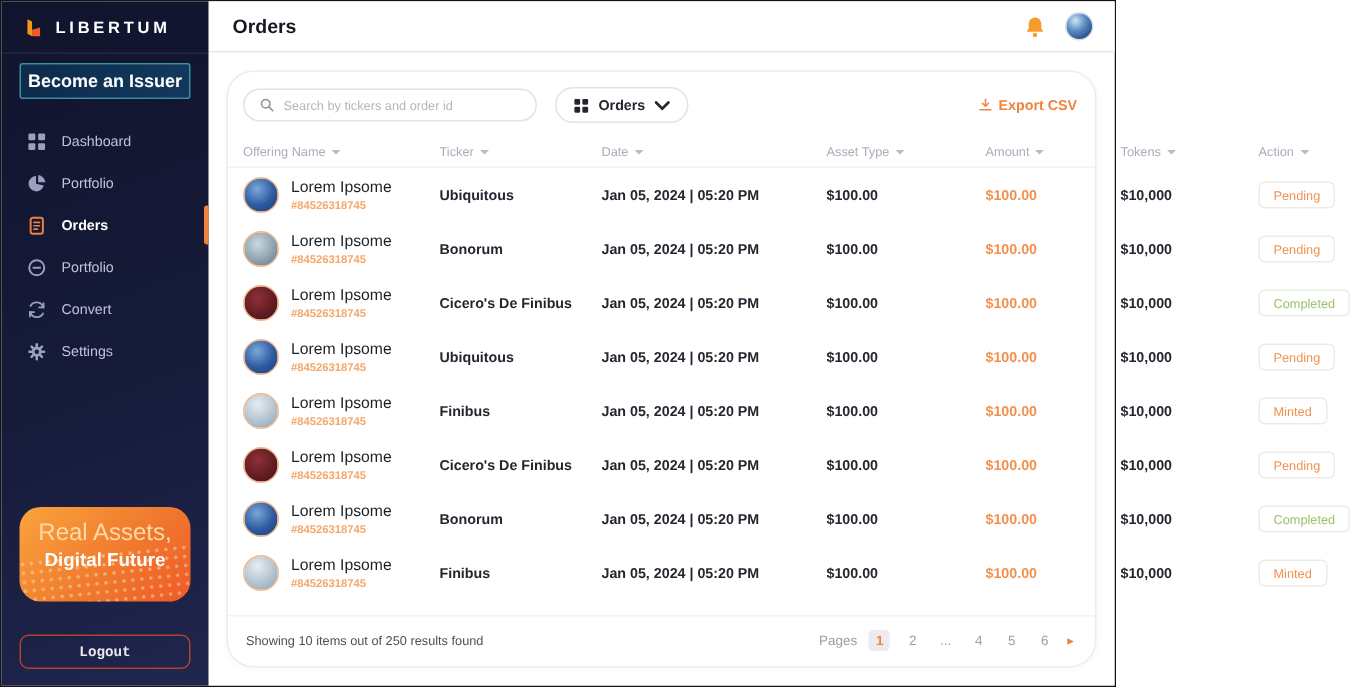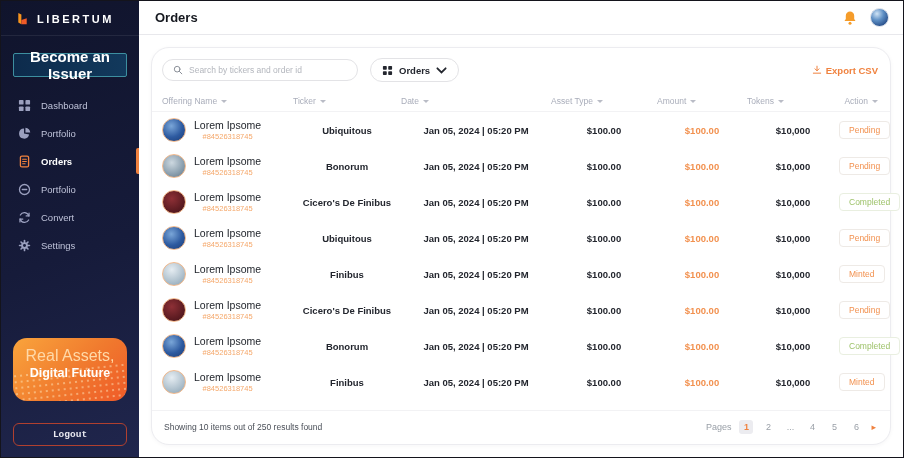--- a/index.html
+++ b/index.html
@@ -1,30 +1,30 @@
 <!DOCTYPE html>
 <html><head>
 <meta charset="utf-8">
 <style>
   * { box-sizing: border-box; margin: 0; padding: 0; }
   html,body { width: 904px; height: 458px; overflow: hidden; }
   body { font-family: "Liberation Sans", sans-serif; background:#fff; }
-  .window { width:904px; height:458px; display:flex; border:1px solid #14141c; background:#fff; }
+  .window { width:744px; height:458px; display:flex; border:1px solid #14141c; background:#fff; }
 
   
   .sidebar { width:138px; min-width:138px; height:100%; background:linear-gradient(160deg,#10142c 0%,#161b3a 55%,#20264d 100%);
              display:flex; flex-direction:column; position:relative; }
   .logo-row { display:flex; align-items:center; gap:7px; padding:10px 14px 9px 14px;
               border-bottom:1px solid rgba(255,255,255,0.08); }
   .logo-mark { width:15px; height:15px; flex:0 0 auto; }
   .logo-text { color:#fff; font-size:11px; font-weight:700; letter-spacing:2.5px; }
 
-  .issuer-btn { margin:17px 12px 4px 12px; height:24px; border-radius:2px; cursor:pointer;
+  .issuer-btn { margin:6px 12px 4px 12px; height:24px; border-radius:2px; cursor:pointer;
                 background:linear-gradient(90deg,#0d2b4c,#12395c); border:1px solid #3d8fa0;
-                color:#fff; font-size:15px; font-weight:700; display:flex; align-items:center; justify-content:center;
+                color:#fff; font-size:12px; font-weight:700; display:flex; align-items:center; justify-content:center;
                 font-family:"Liberation Sans",sans-serif; }
 
   .nav { list-style:none; margin-top:10px; }
   .nav-item { position:relative; height:28px; display:flex; align-items:center; gap:10px;
               padding-left:17px; cursor:pointer; color:#bfc3d9; font-size:9.5px; }
   .nav-item .nav-icon { width:13px; height:13px; color:#9ba0bf; display:flex; }
   .nav-item .nav-icon svg { width:13px; height:13px; }
   .nav-item.active { color:#ffffff; font-weight:700; }
   .nav-item.active .nav-icon { color:#f0823f; }
   .active-bar { display:none; position:absolute; right:0; top:1px; width:3px; height:26px;
@@ -71,39 +71,39 @@
   .filter-btn { display:flex; align-items:center; gap:6px; height:24px; margin-left:12px; padding:0 11px;
                 border:1px solid #e3e3e6; border-radius:13px; background:#fff; cursor:pointer;
                 font-size:9.5px; font-weight:700; color:#23262e; font-family:"Liberation Sans",sans-serif; }
   .filter-btn svg { width:11px; height:11px; }
   .export-link { margin-left:auto; display:flex; align-items:center; gap:4px; color:#f0823f;
                  font-size:9.5px; font-weight:700; cursor:pointer; }
   .export-link svg { width:10px; height:10px; }
 
   
   .thead, .trow { display:grid; grid-template-columns:131px 108px 150px 106px 90px 92px 1fr;
-                  align-items:center; padding:0 12px 0 10px;text-align:center; }
+                  align-items:center; padding:0 12px 0 10px; }
   .thead { height:22px; border-bottom:1px solid #f2f2f4; }
   .th { font-size:8.5px; color:#a9adba; display:flex; align-items:center; gap:4px; cursor:pointer; }
   .th.right { justify-content:flex-end; }
   .sort-caret { width:0; height:0; border-left:3px solid transparent; border-right:3px solid transparent;
                 border-top:3.5px solid #b9bcc6; margin-top:1px; }
 
   .tbody { display:flex; flex-direction:column; }
   .trow { height:36px; }
   .cell { font-size:9.5px; font-weight:700; color:#23262e; white-space:nowrap; overflow:hidden; }
   .name-cell { display:flex; align-items:center; gap:8px; }
   .avatar { width:24px; height:24px; border-radius:50%; flex:0 0 auto; border:1.5px solid #f2b98c; }
   .av-blue  { background:radial-gradient(circle at 38% 32%, #7aa6d8 0%, #2d5aa0 55%, #1c3c74 100%); }
   .av-gray  { background:radial-gradient(circle at 40% 35%, #cdd8e0 0%, #8fa3b2 55%, #5f7586 100%); }
   .av-red   { background:radial-gradient(circle at 40% 35%, #8e3036 0%, #5e1c22 60%, #40121a 100%); }
   .av-light { background:radial-gradient(circle at 40% 30%, #e6edf2 0%, #b3c4d0 55%, #86a0b2 100%); }
   .name-wrap { display:flex; flex-direction:column; line-height:1.25; }
   .offering-name { font-size:10.5px; font-weight:400; color:#1c2027; }
-  .offering-id { font-size:7.5px; font-weight:400; color:#f5a86b; }
+  .offering-id { font-size:7.5px; font-weight:700; color:#f5a86b; }
   .cell.amount { color:#f2914f; }
   .cell.action { display:flex; justify-content:flex-end; overflow:visible; }
   .badge { font-size:8.5px; font-weight:400; border:1px solid #eeeae6; border-radius:4px;
            padding:3px 9px; background:#fff; cursor:pointer; white-space:nowrap; }
   .badge.pending, .badge.minted { color:#f2914f; }
   .badge.completed { color:#9dc269; border-color:#e9efe0; }
 
   
   .card-footer { margin-top:auto; border-top:1px solid #f2f2f4; padding:9px 14px 10px 12px;
                  display:flex; align-items:center; }

